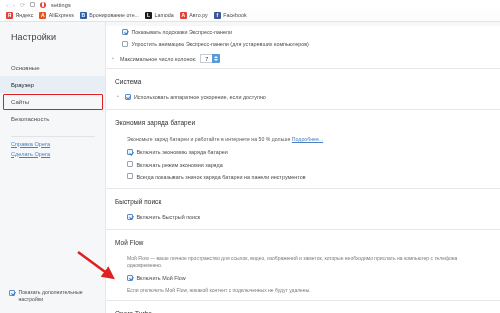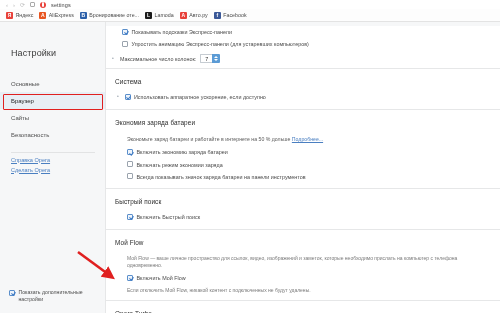--- a/index.html
+++ b/index.html
@@ -75,21 +75,20 @@
     position: absolute; left: 0; top: 0;
     width: 106px; height: 291px;
     background: #f6f7f8;
     border-right: 1px solid #e6e7e8;
     padding-top: 10px;
   }
   #settings-title {
     font-size: 9px; color: #3b3b3b;
     padding-left: 11px; margin-bottom: 17px;
     letter-spacing: .1px;
-    margin-top: 16px;
   }
   .nav-item {
     font-size: 6px; color: #4d4d4d;
     padding: 5.5px 0 5.5px 11px;
     line-height: 1;
   }
   .nav-item.active {
     background: #e8eef5;
     color: #1b1b1b;
   }

